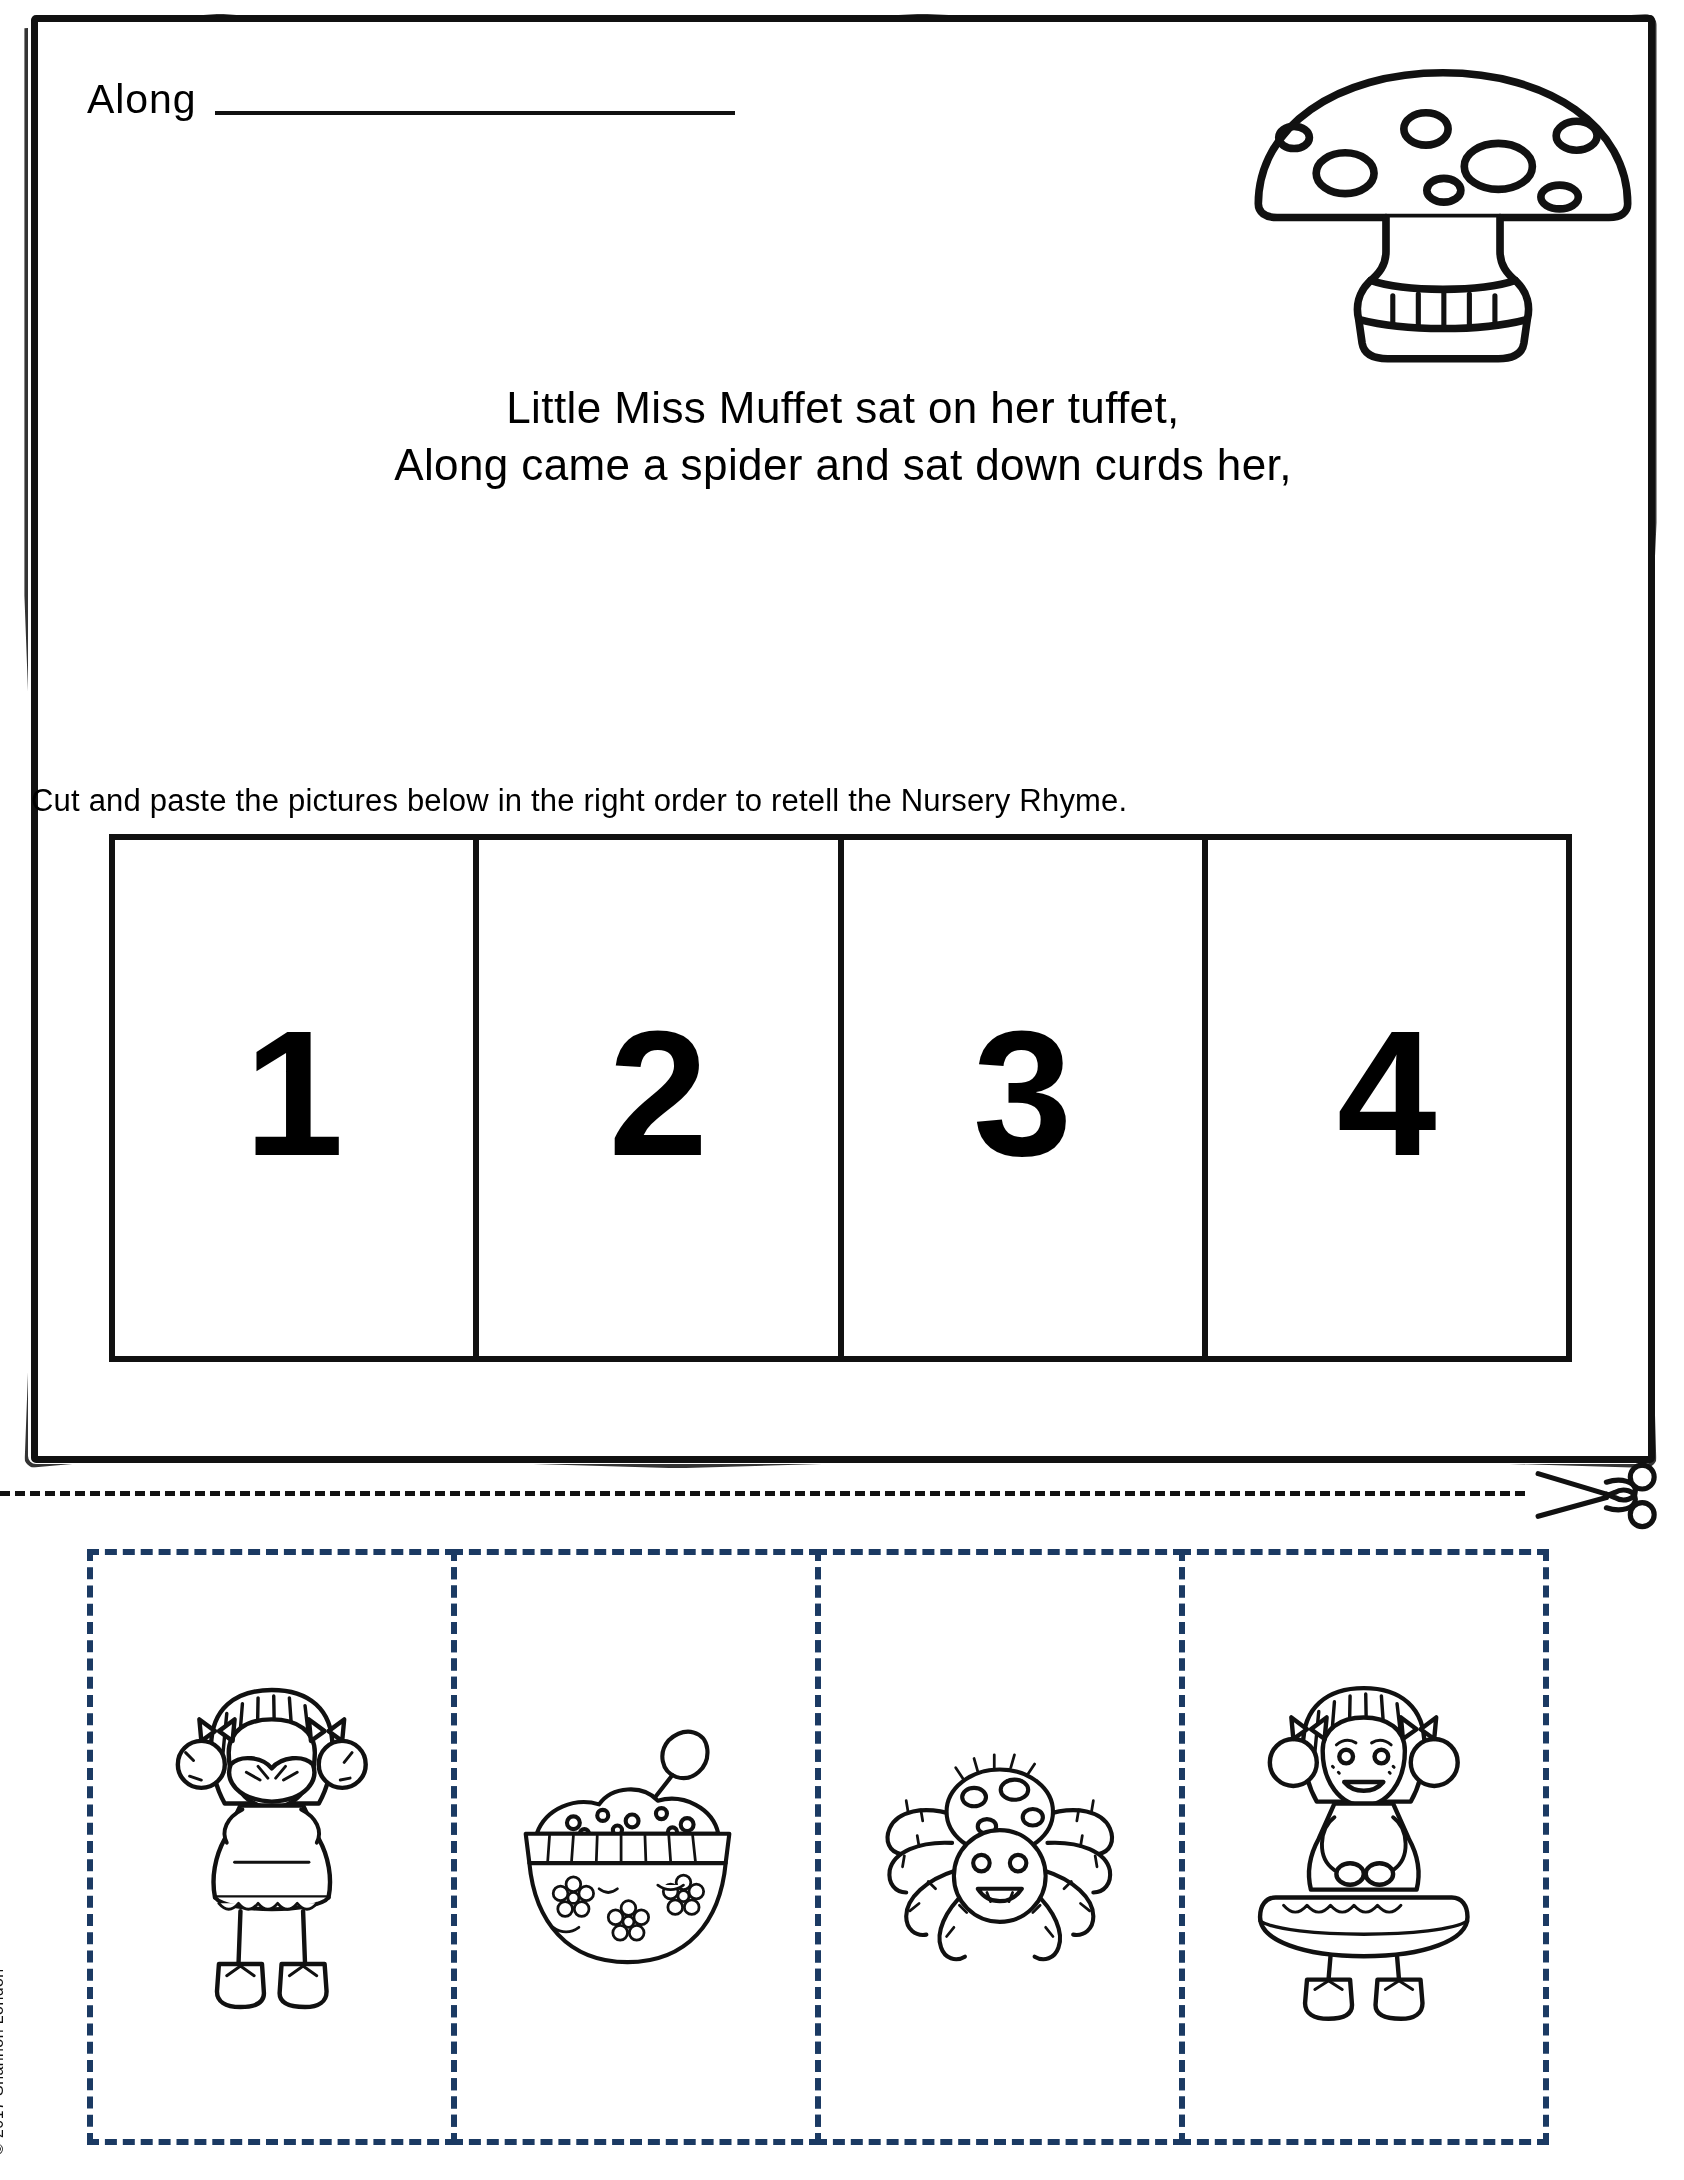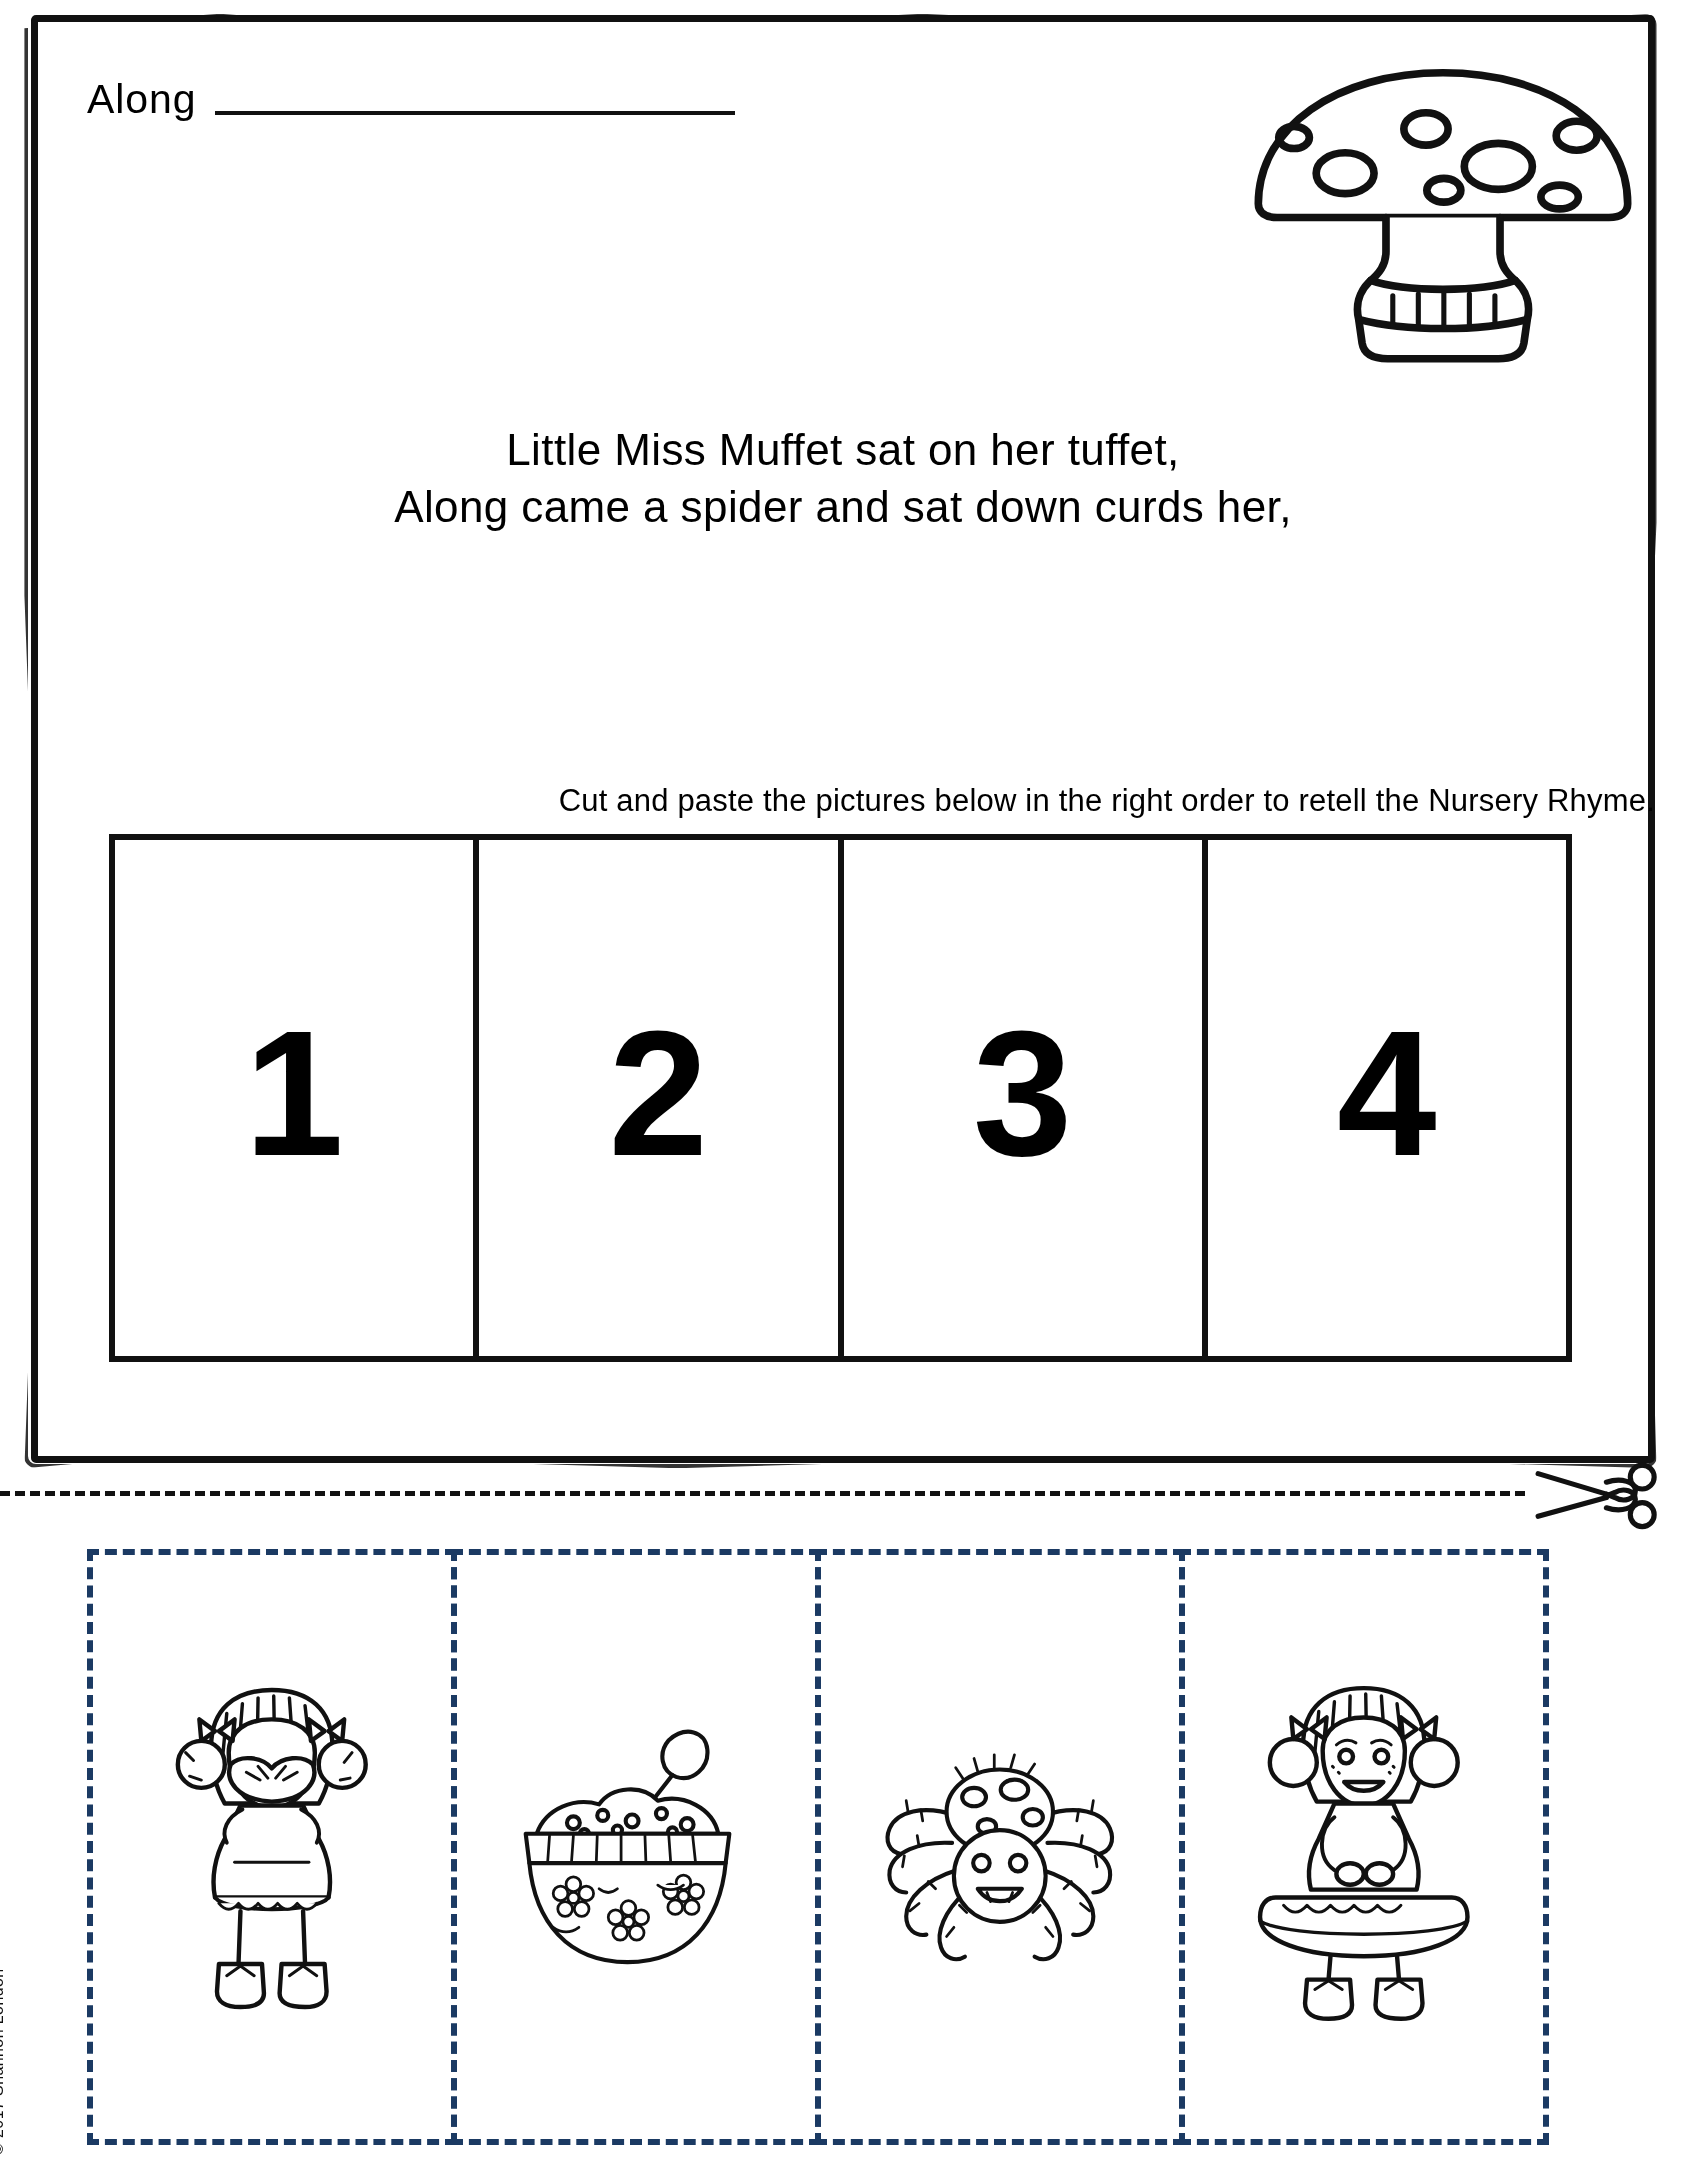--- a/index.html
+++ b/index.html
@@ -76,35 +76,35 @@
     font-weight: 700;
     letter-spacing: 0.9px;
     line-height: 1.1;
     white-space: nowrap;
   }
 
   .rhyme {
     position: absolute;
     left: 0;
     right: 0;
-    top: 407px;
+    top: 365px;
     text-align: center;
   }
   .rhyme-line {
     font-size: 44px;
     line-height: 1.28;
     letter-spacing: 0.4px;
   }
 
   .instructions {
     position: absolute;
     left: 0;
     right: 0;
     top: 768px;
-    text-align: right;
+    text-align: left;
     font-size: 31px;
     letter-spacing: 0.2px;
   }
 
   .order-grid {
     position: absolute;
     left: 78px;
     top: 819px;
     width: 1463px;
     height: 528px;

